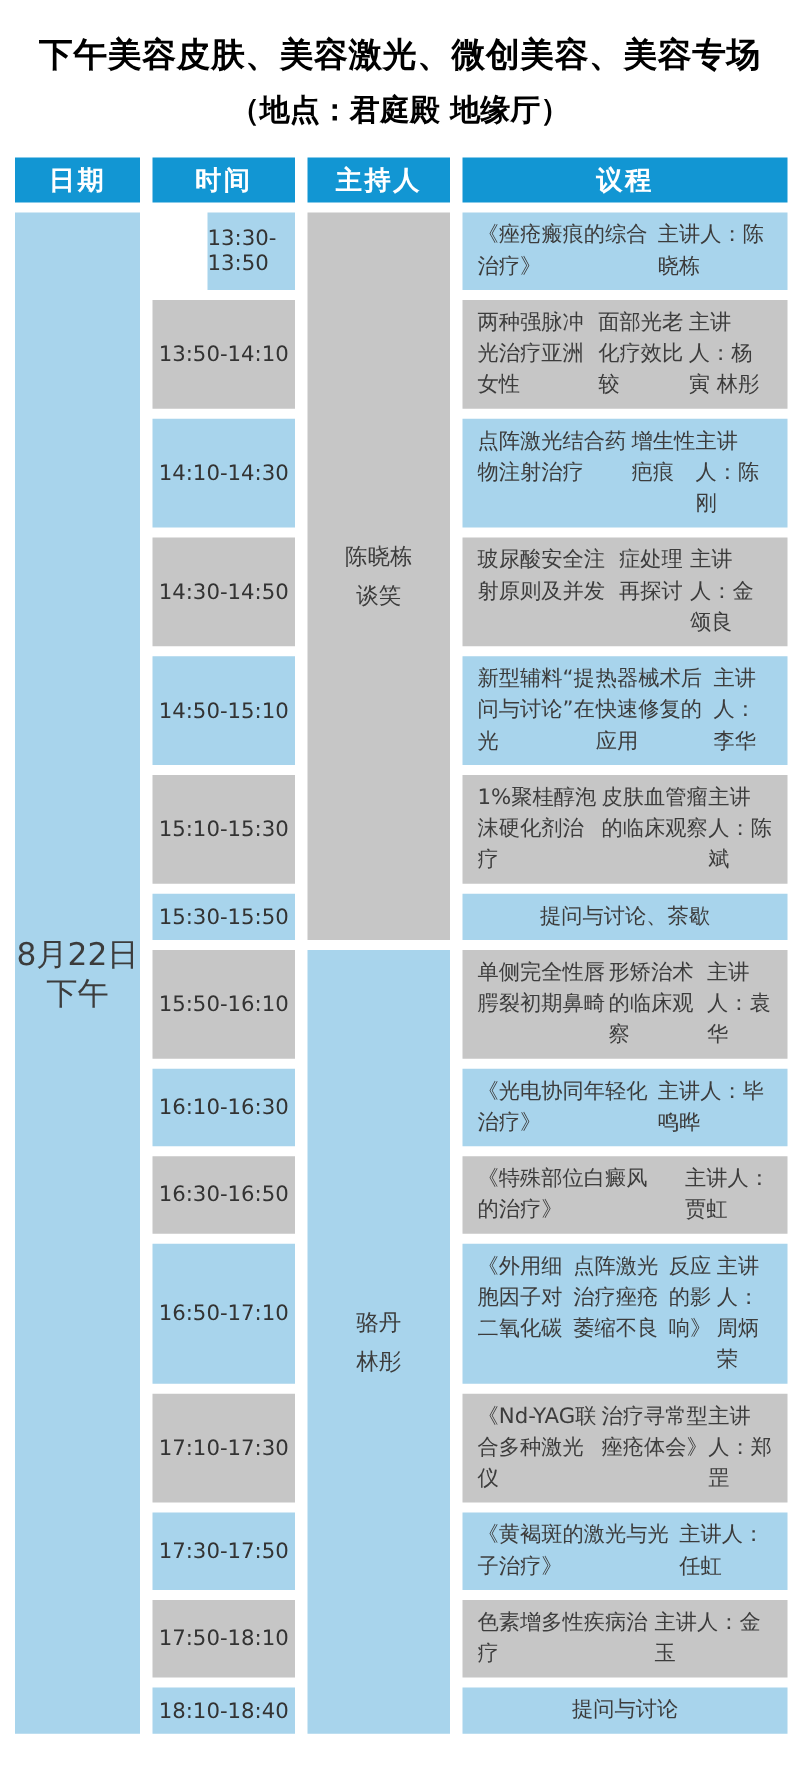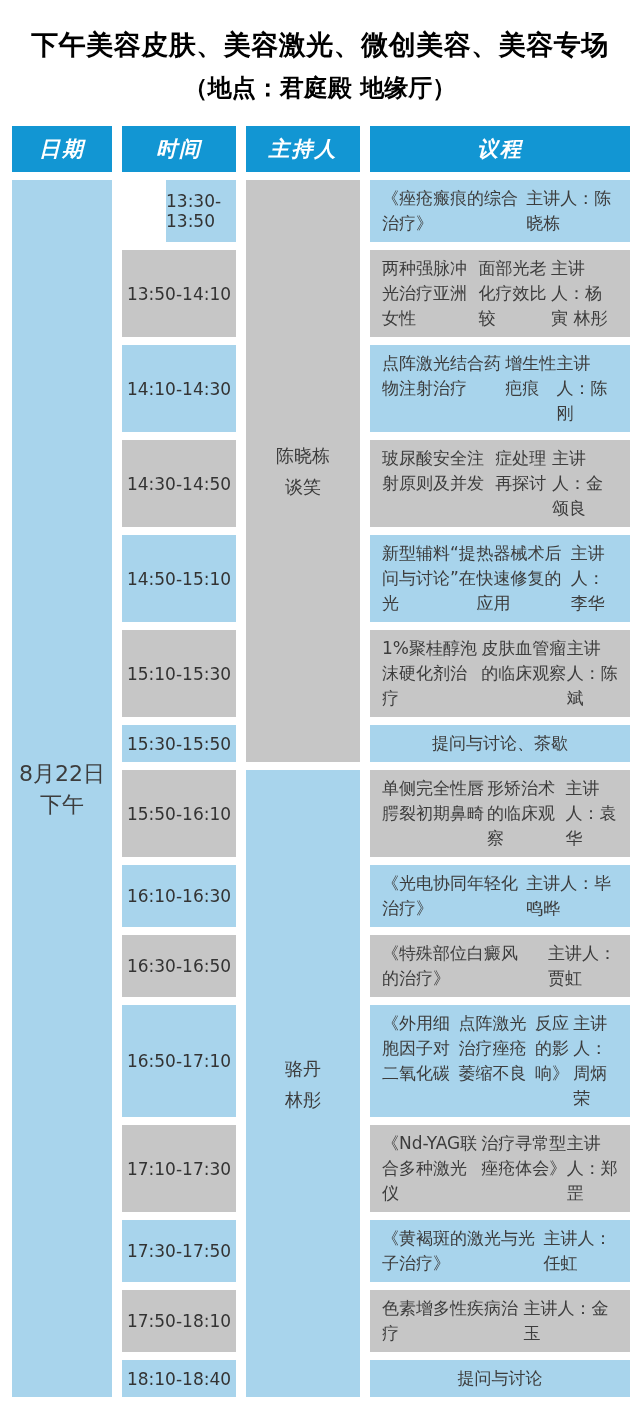--- a/index.html
+++ b/index.html
@@ -40,41 +40,40 @@
     row-gap: 8px;
     padding: 0 10px 0 12px;
     margin-top: 20px;
   }
   .col1 { grid-column: 1; }
   .col2 { grid-column: 2; }
   .col3 { grid-column: 3; }
   .col4 { grid-column: 4; }
   .hcell {
     grid-row: 1;
-    height: 46px;
+    height: 36px;
     display: flex;
     align-items: center;
     justify-content: center;
     background: var(--header-blue);
     color: var(--header-text);
     font-size: 21px;
     font-weight: bold;
     letter-spacing: 2px;
-    font-style: italic;
   }
   .cell { box-sizing: border-box; }
   .bg-blue { background: var(--light-blue); }
   .bg-gray { background: var(--gray); }
   .date-cell {
     grid-column: 1;
     display: flex;
     flex-direction: column;
     align-items: center;
     justify-content: center;
-    font-size: 22px;
+    font-size: 25px;
     color: var(--body-text);
     line-height: 31px;
   }
   .host-cell {
     grid-column: 3;
     display: flex;
     flex-direction: column;
     align-items: center;
     justify-content: center;
     font-size: 18px;

